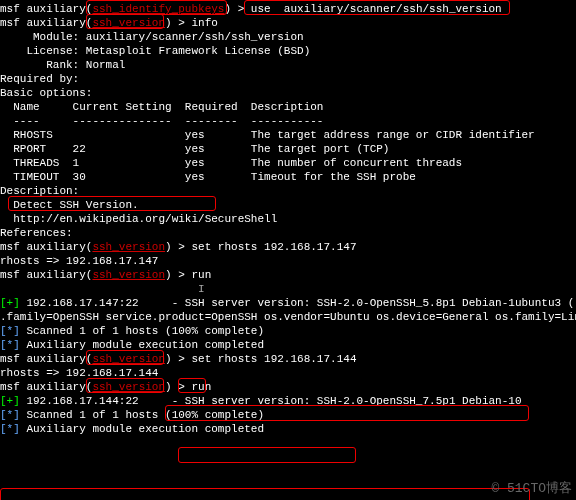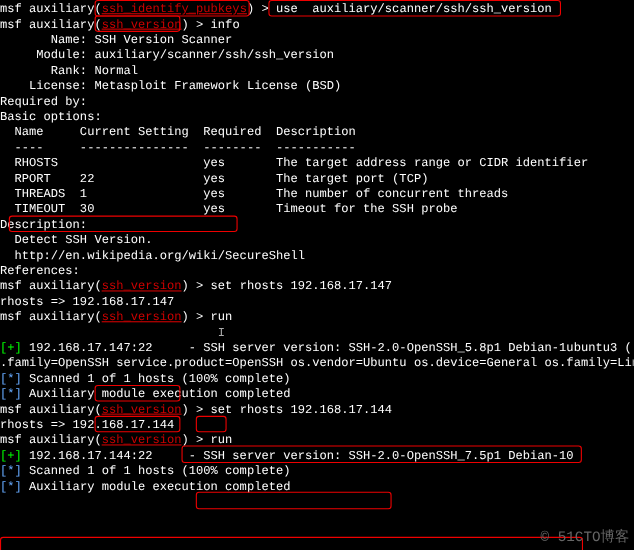--- a/index.html
+++ b/index.html
@@ -34,24 +34,23 @@
   }
   .cursor { color: #aaa; }
 </style>
 </head>
 <body>
 
 <div>
 <div class="line"><span>msf auxiliary(</span><span class="prompt-part">ssh_identify_pubkeys</span><span>) &gt; use  auxiliary/scanner/ssh/ssh_version</span></div>
 <div class="line"><span>msf auxiliary(</span><span class="prompt-part">ssh_version</span><span>) &gt; info</span></div>
 <div class="line"></div>
-<div class="line">       Name: SSH Version Scanner</div>
 <div class="line">     Module: auxiliary/scanner/ssh/ssh_version</div>
+<div class="line">    License: Metasploit Framework License (BSD)</div>
 <div class="line">       Rank: Normal</div>
-<div class="line">    License: Metasploit Framework License (BSD)</div>
 <div class="line"></div>
 <div class="line">Required by:</div>
 <div class="line"></div>
 <div class="line">Basic options:</div>
 <div class="line">  Name     Current Setting  Required  Description</div>
 <div class="line">  ----     ---------------  --------  -----------</div>
 <div class="line">  RHOSTS                    yes       The target address range or CIDR identifier</div>
 <div class="line">  RPORT    22               yes       The target port (TCP)</div>
 <div class="line">  THREADS  1                yes       The number of concurrent threads</div>
 <div class="line">  TIMEOUT  30               yes       Timeout for the SSH probe</div>

